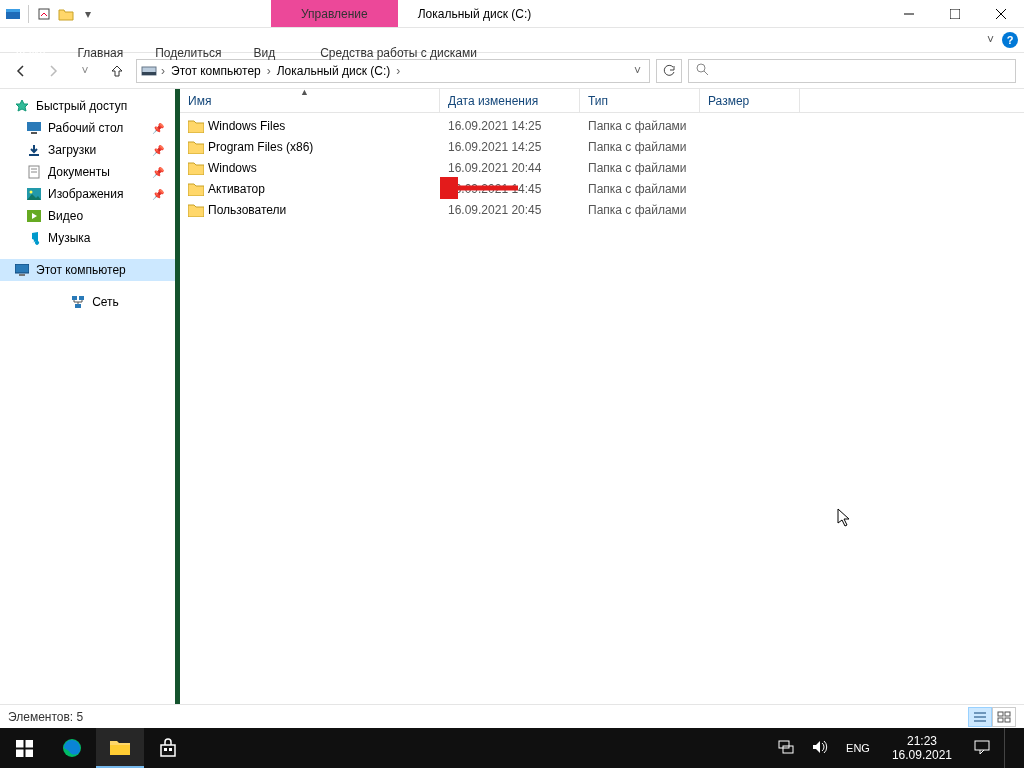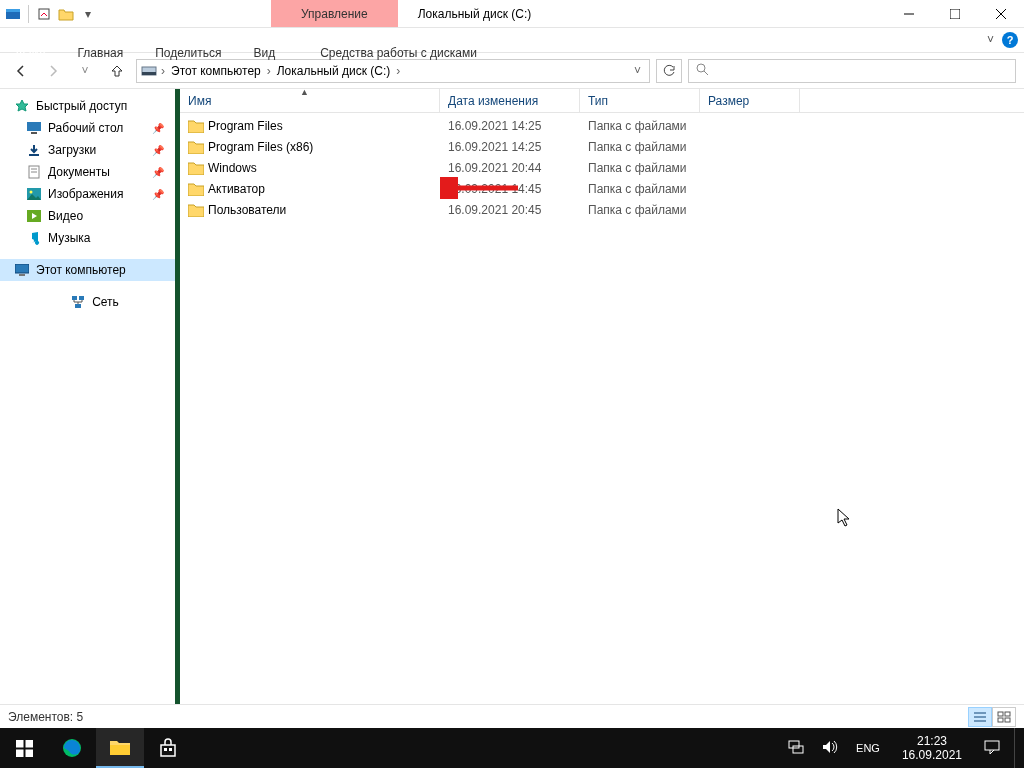--- a/index.html
+++ b/index.html
@@ -3,21 +3,21 @@
 <meta charset="utf-8">
 <style>
 * { margin: 0; padding: 0; box-sizing: border-box; font-family: "Segoe UI", Tahoma, sans-serif; font-size: 12px; }
 html, body { width: 1024px; height: 768px; overflow: hidden; background: #fff; }
 
 
 .titlebar { height: 28px; background: #fff; display: flex; align-items: stretch; border-bottom: 1px solid #e5e5e5; }
 .qat { display: flex; align-items: center; padding: 0 4px; gap: 4px; }
 .qat-icon { width: 18px; height: 18px; display: flex; align-items: center; justify-content: center; }
 .qat-sep { width: 1px; height: 18px; background: #ccc; margin: 0 2px; }
-.title-contextual { background: #fca5a5; display: flex; align-items: center; justify-content: center; padding: 0 30px; font-size: 12px; color: #333; margin-left: 170px;}
+.title-contextual { background: #ec4899; display: flex; align-items: center; justify-content: center; padding: 0 30px; font-size: 12px; color: #333; margin-left: 170px;}
 .title-text { flex: 1; display: flex; align-items: center; padding-left: 20px; color: #000; font-size: 12px; }
 .win-controls { display: flex; }
 .win-btn { width: 46px; display: flex; align-items: center; justify-content: center; color: #000; }
 
 
 .ribbon { height: 25px; background: #fff; display: flex; align-items: stretch; border-bottom: 1px solid #e5e5e5; position: relative; }
 .ribbon-tab { padding: 0 16px; display: flex; align-items: center; color: #333; cursor: default; font-size: 12px; margin-top: 25px;}
 .ribbon-tab.file { background: #1979ca; color: #fff; }
 .ribbon-tab.ctx { background: #f8f8f8; border: 1px solid #e0e0e0; border-top: none; border-bottom: none;}
 .ribbon-right { margin-left: auto; display: flex; align-items: center; padding-right: 6px; gap: 8px; }
@@ -75,21 +75,21 @@
 
 .status { height: 24px; border-top: 1px solid #e5e5e5; display: flex; align-items: center; padding: 0 8px; font-size: 12px; color: #333;}
 .status .view-icons { margin-left: auto; display: flex; gap: 0;}
 .view-btn { width: 24px; height: 20px; border: 1px solid #ccc; display: flex; align-items: center; justify-content: center; background: #fff;}
 .view-btn.active { background: #cce8ff; border-color: #99d1ff;}
 
 
 .taskbar { height: 40px; background: #101010; display: flex; align-items: center; color: #fff;}
 .task-btn { width: 48px; height: 40px; display: flex; align-items: center; justify-content: center;}
 .task-btn.active { background: #272727; border-bottom: 2px solid #76b9ed; }
-.tray { margin-left: auto; display: flex; align-items: center; padding-right: 4px; gap: 10px;}
+.tray { margin-left: auto; display: flex; align-items: center; padding-right: 14px; gap: 10px;}
 .tray-item { color: #fff; font-size: 11px; padding: 0 4px;}
 .clock { text-align: center; font-size: 11px; line-height: 14px; padding: 0 8px;}
 .show-desktop { width: 6px; height: 40px; border-left: 1px solid #444;}
 </style>
 </head>
 <body>
 
 <div class="titlebar">
   <div class="qat">
     <span class="qat-icon">
@@ -297,21 +297,21 @@
       <div class="col date">Дата изменения</div>
       <div class="col type">Тип</div>
       <div class="col size">Размер</div>
     </div>
     <div class="rows" id="rows">
         <div class="row">
           <div class="cell name">
             <svg class="folder-icon" width="16" height="14">
               <path d="M0 2 h6 l2 2 h8 v10 h-16 z" fill="#ffd76a" stroke="#c9a227"></path>
             </svg>
-            <span>Program Files</span>
+            <span>Windows Files</span>
           </div>
           <div class="cell date">16.09.2021 14:25</div>
           <div class="cell type">Папка с файлами</div>
           <div class="cell size"></div>
         </div>
         <div class="row">
           <div class="cell name">
             <svg class="folder-icon" width="16" height="14">
               <path d="M0 2 h6 l2 2 h8 v10 h-16 z" fill="#ffd76a" stroke="#c9a227"></path>
             </svg>

